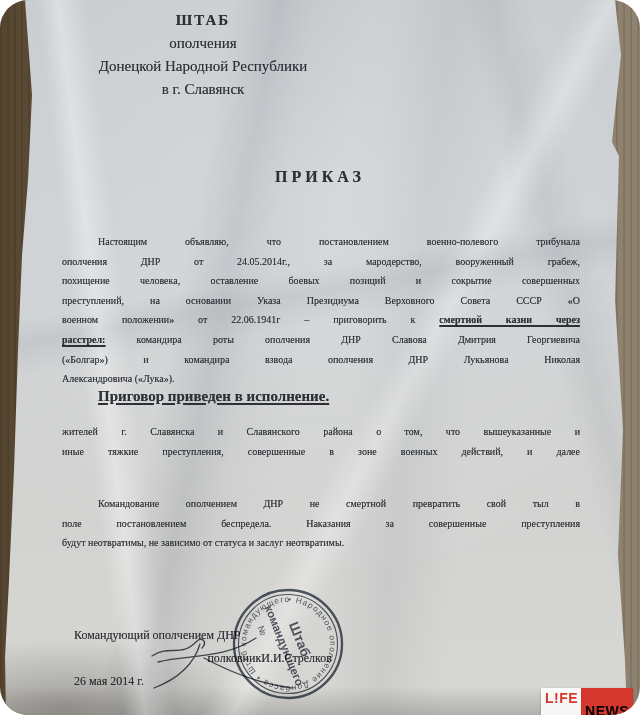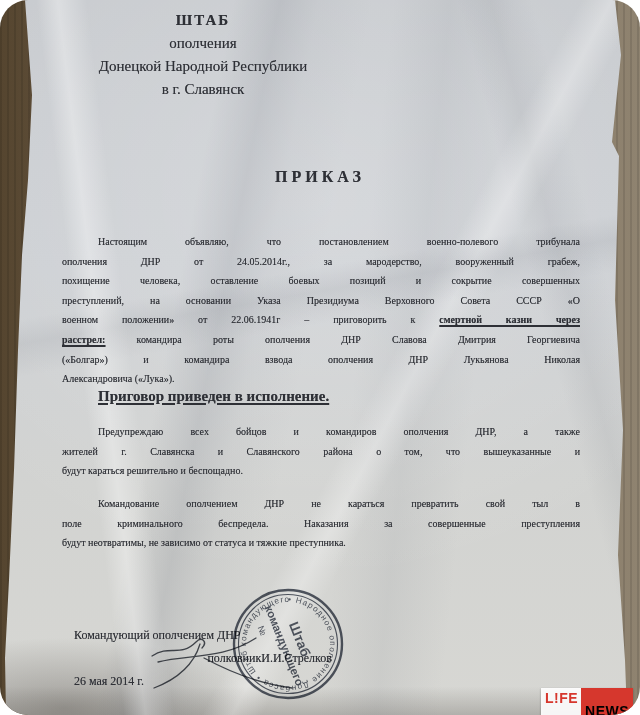--- a/index.html
+++ b/index.html
@@ -80,29 +80,28 @@
     <div class="jline"><span class="bu">расстрел:</span><span> командира роты ополчения ДНР Славова Дмитрия Георгиевича</span></div>
     <div class="jline">(«Болгар») и командира взвода ополчения ДНР Лукьянова Николая</div>
     <div class="jline lastline">Александровича («Лука»).</div>
   </div>
 
   <div class="verdict txt indent">
     <span class="bu">Приговор приведен в исполнение.</span>
   </div>
 
   <div class="block txt" style="top:422px;">
-    <div class="jline indent">Предупреждаю всех бойцов и командиров ополчения ДНР, а также</div>
     <div class="jline">жителей г. Славянска и Славянского района о том, что вышеуказанные и</div>
-    <div class="jline lastline">будут караться решительно и беспощадно.</div>
+    <div class="jline">иные тяжкие преступления, совершенные в зоне военных действий, и далее</div>
   </div>
 
   <div class="block txt" style="top:494px;">
-    <div class="jline indent">Командование ополчением ДНР не караться превратить свой тыл в</div>
-    <div class="jline">поле криминального беспредела. Наказания за совершенные преступления</div>
-    <div class="jline lastline">будут неотвратимы, не зависимо от статуса и тяжкие преступника.</div>
+    <div class="jline indent">Командование ополчением ДНР не смертной превратить свой тыл в</div>
+    <div class="jline">поле постановлением беспредела. Наказания за совершенные преступления</div>
+    <div class="jline lastline">будут неотвратимы, не зависимо от статуса и заслуг неотвратимы.</div>
   </div>
 
   <div class="sig txt">
     <div>Командующий ополчением ДНР</div>
     <div class="sigrow">
       <span>полковник</span>
       <span>И.И.Стрелков</span>
     </div>
     <div>26 мая 2014 г.</div>
   </div>

